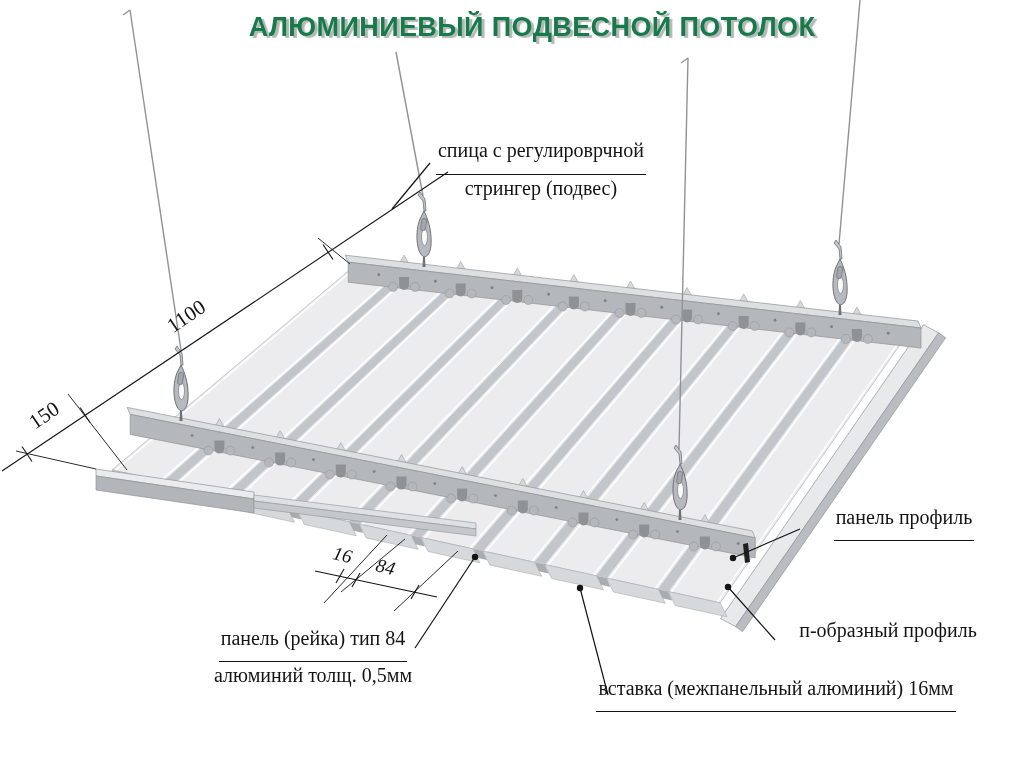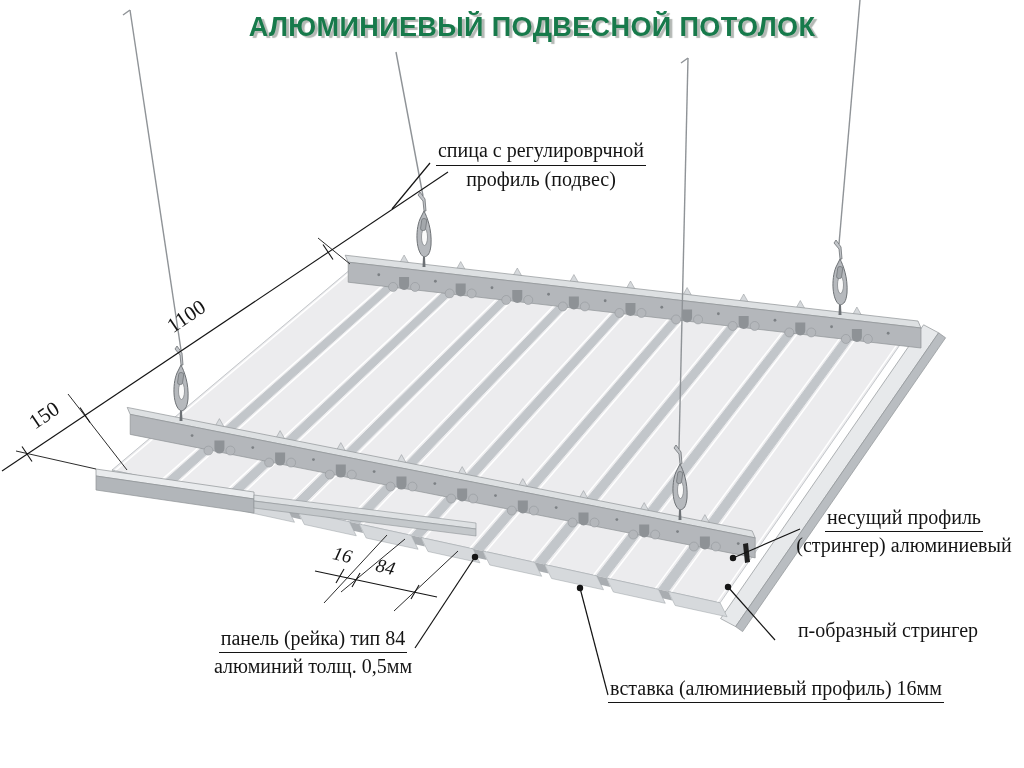--- a/index.html
+++ b/index.html
@@ -3,21 +3,21 @@
 <meta charset="utf-8">
 <style>
   html,body{margin:0;padding:0;background:#ffffff;}
   body{width:1024px;height:768px;position:relative;overflow:hidden;
        font-family:"Liberation Serif",serif;color:#141414;}
   #scene{position:absolute;left:0;top:0;}
   .title{position:absolute;left:20px;top:12px;width:1024px;text-align:center;
          font-family:"Liberation Sans",sans-serif;font-weight:bold;font-size:27px;
          letter-spacing:.4px;color:#177a4b;text-shadow:3px 2px 1px #b3b8b4;}
   .ann{position:absolute;text-align:center;font-size:20px;line-height:26px;color:#141414;}
-  .ann .u{display:inline-block;border-bottom:1.5px solid #141414;padding:0 2px 1px;}
+  .ann .u{display:inline-block;border-bottom:1.5px solid #141414;padding:0 2px 10px;}
   .ann div{white-space:nowrap;}
   .dimtxt{font-family:"Liberation Serif",serif;fill:#141414;}
 </style>
 </head>
 <body>
 
 <svg id="scene" width="1024" height="768" viewBox="0 0 1024 768">
   <g id="gfx">
       <g>
         <polygon points="923.6,324.8 720.6,618.6 735.6,626.6 938.6,332.8" fill="#e7e9eb" stroke="#8f9397" stroke-width="0.7"></polygon>
@@ -265,32 +265,31 @@
     <text class="dimtxt" font-size="21" text-anchor="middle" transform="translate(48,421) rotate(-34)">150</text>
     <text class="dimtxt" font-size="19" font-style="italic" text-anchor="middle" transform="translate(341,561) rotate(14)">16</text>
     <text class="dimtxt" font-size="19" font-style="italic" text-anchor="middle" transform="translate(384,573) rotate(14)">84</text>
   </g>
 </svg>
 
 <div class="title" style="color: rgb(23, 122, 75);">АЛЮМИНИЕВЫЙ ПОДВЕСНОЙ ПОТОЛОК</div>
 
 <div class="ann" style="left:412px;top:137px;width:258px;line-height:27px">
   <div><span class="u">спица с регулироврчной</span></div>
-  <div>профиль (подвес)</div>
+  <div>стрингер (подвес)</div>
 </div>
 
 <div class="ann" style="left:788px;top:504px;width:232px">
-  <div><span class="u">несущий профиль</span></div>
-  <div>(стрингер) алюминиевый</div>
+  <div><span class="u">панель профиль</span></div>
 </div>
 
 <div class="ann" style="left:772px;top:617px;width:232px">
-  <div>п-образный стрингер</div>
+  <div>п-образный профиль</div>
 </div>
 
 <div class="ann" style="left:198px;top:625px;width:230px">
   <div><span class="u">панель (рейка) тип 84</span></div>
   <div>алюминий толщ. 0,5мм</div>
 </div>
 
 <div class="ann" style="left:590px;top:675px;width:372px">
-  <div><span class="u">вставка (алюминиевый профиль) 16мм</span></div>
+  <div><span class="u">вставка (межпанельный алюминий) 16мм</span></div>
 </div>
 
 </body></html>

